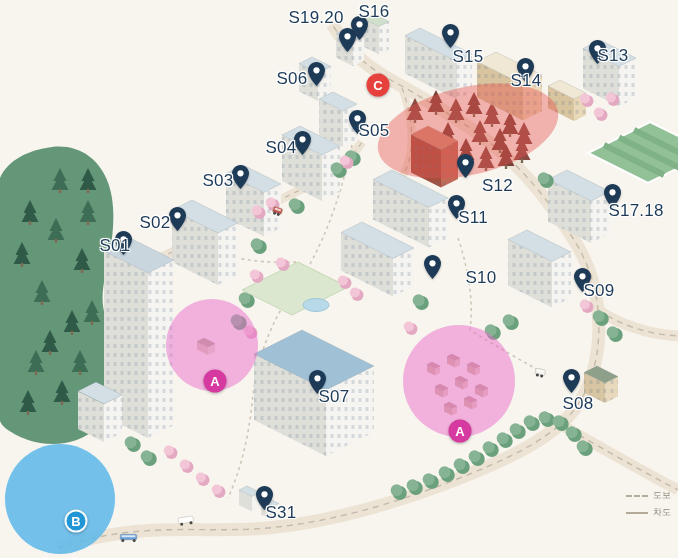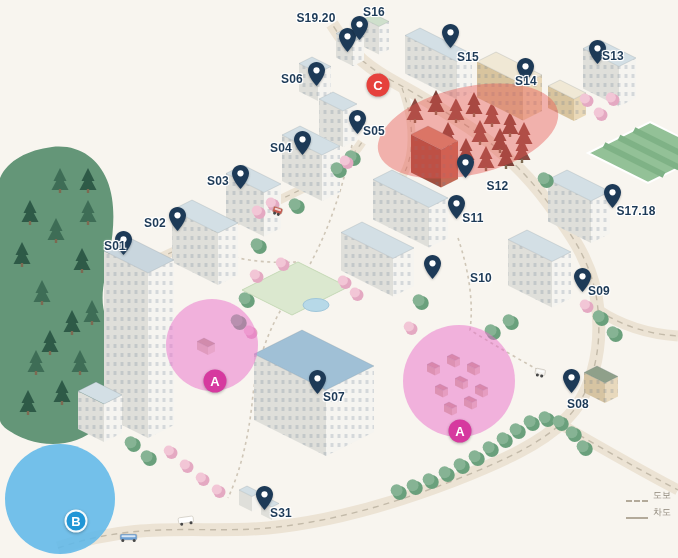--- a/index.html
+++ b/index.html
@@ -2,28 +2,28 @@
 <html><head>
 <meta charset="utf-8">
 <style>
   *{margin:0;padding:0;box-sizing:border-box}
   html,body{background:#e9e5dd;font-family:"Liberation Sans",sans-serif}
   .map-wrap{position:relative;width:678px;height:558px;background:#f8f5ef;overflow:hidden}
   #base-map{position:absolute;left:0;top:0;width:678px;height:558px}
   .overlay{position:absolute;left:0;top:0;width:678px;height:558px}
   .pin{position:absolute;width:17px;height:24px;cursor:pointer}
   .pin svg{display:block;filter:drop-shadow(0 1px 1px rgba(0,0,0,.25))}
-  .pin-label{position:absolute;transform:translate(-50%,-50%);font-size:12px;font-weight:bold;color:#1d3a57;white-space:nowrap;letter-spacing:.2px;
+  .pin-label{position:absolute;transform:translate(-50%,-50%);font-size:17px;font-weight:normal;color:#1d3a57;white-space:nowrap;letter-spacing:.2px;
     text-shadow:1px 1px 0 #fff,-1px -1px 0 #fff,1px -1px 0 #fff,-1px 1px 0 #fff,0 0 3px #fff}
   .zone-marker{position:absolute;width:23px;height:23px;border-radius:50%;transform:translate(-50%,-50%);
     display:flex;align-items:center;justify-content:center;color:#fff;font-weight:bold;font-size:13px;
     box-shadow:0 1px 3px rgba(0,0,0,.3);cursor:pointer}
   .zone-marker.ring{border:2px solid rgba(255,255,255,.95)}
   .legend{position:absolute;right:7px;top:489px;display:flex;flex-direction:column;gap:4px}
-  .legend-row{display:flex;align-items:flex-end;gap:5px}
+  .legend-row{display:flex;align-items:center;gap:5px}
   .legend-label{font-size:9px;color:#8d8679}
   .sample{width:22px;height:0;display:inline-block}
   .sample.dashed{border-top:2px dashed #b3aa9a}
   .sample.solid{border-top:2px solid #b3aa9a}
 </style>
 </head>
 <body>
 
 <div class="map-wrap">
 

